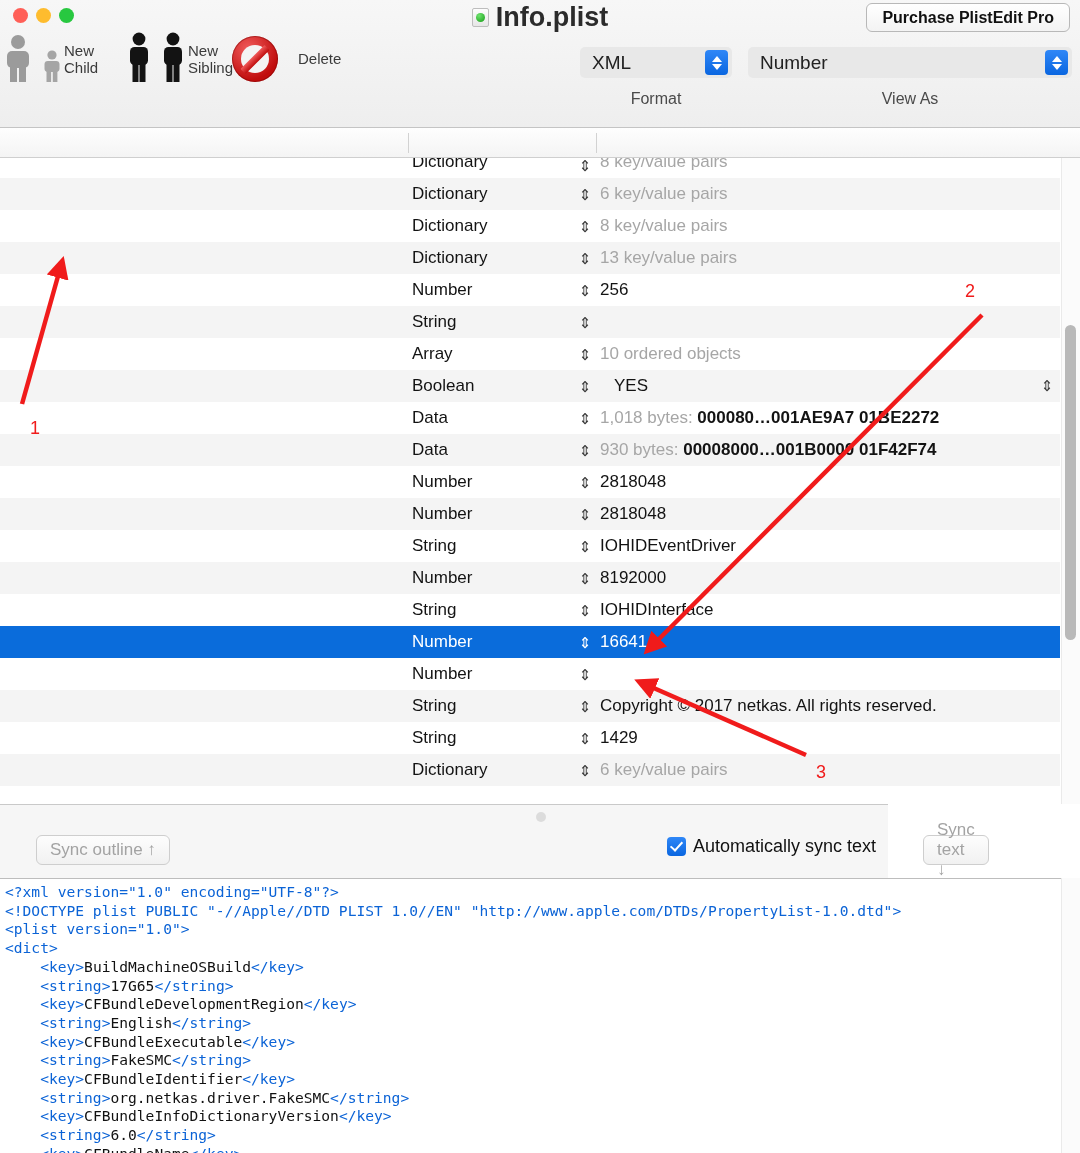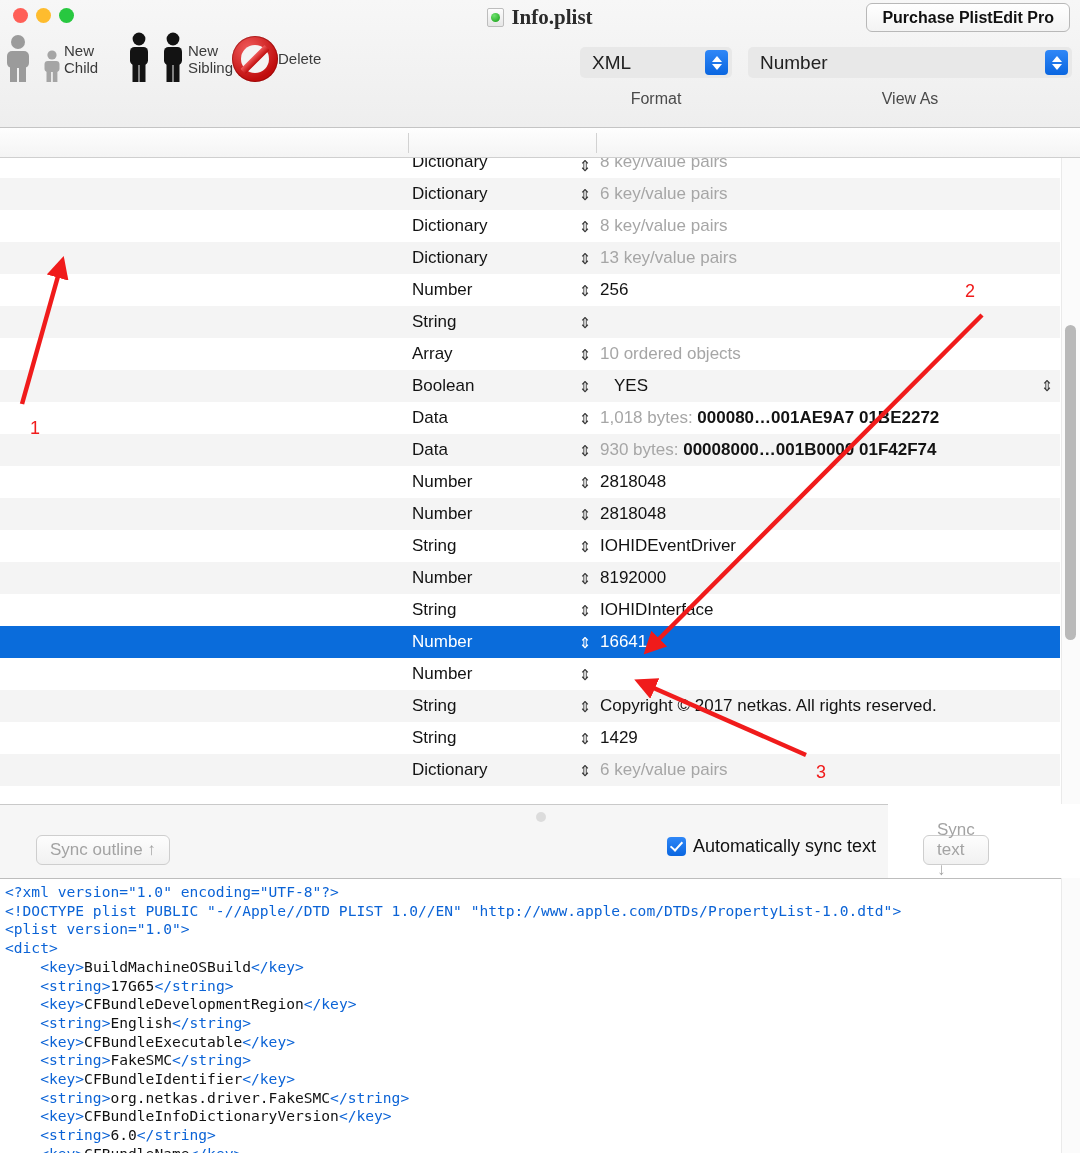--- a/index.html
+++ b/index.html
@@ -25,24 +25,23 @@
     display: flex; gap: 8px; align-items: center;
   }
   .tl-dot { width: 15px; height: 15px; border-radius: 50%; display: block; }
   .tl-red    { background: #ff5f57; }
   .tl-yellow { background: #febc2e; }
   .tl-green  { background: #28c840; }
 
   .doc-title {
     position: absolute; left: 0; top: 3px; width: 1080px;
     text-align: center;
-    font-size: 21px; font-weight: bold; color: #2b2b2b;
+    font-size: 27px; font-weight: bold; color: #2b2b2b;
     display: flex; align-items: center; justify-content: center; gap: 7px;
     height: 28px;
-    font-family: Liberation Serif, serif;
   }
   .doc-icon {
     width: 17px; height: 19px; position: relative;
     background: linear-gradient(#fdfdfd,#e6e6e6);
     border: 1px solid #bdbdbd; border-radius: 2px;
     display: inline-block;
   }
   .doc-icon::after {
     content: ""; position: absolute; left: 3px; top: 4px;
     width: 9px; height: 9px; border-radius: 50%;
@@ -279,21 +278,21 @@
         <svg class="person" width="30" height="50" viewBox="0 0 30 50" aria-hidden="true">
           <circle cx="15" cy="7" r="6.4" fill="#131313"></circle>
           <rect x="6" y="15" width="18" height="18" rx="4.5" fill="#131313"></rect>
           <rect x="8.5" y="31" width="6" height="19" fill="#131313"></rect>
           <rect x="15.5" y="31" width="6" height="19" fill="#131313"></rect>
         </svg>
       </div>
       <div class="tb-label">New Sibling</div>
     </div>
 
-    <div class="tb-item" style="left:232px;">
+    <div class="tb-item" style="left:232px;gap:20px;">
       <div class="tb-icons">
         <div class="no-sign"></div>
       </div>
       <div class="tb-label">Delete</div>
     </div>
 
     <div class="popup" style="left:580px; top:47px; width:152px;">
       <span>XML</span>
       <span class="stepper">
         <i class="up"></i>

